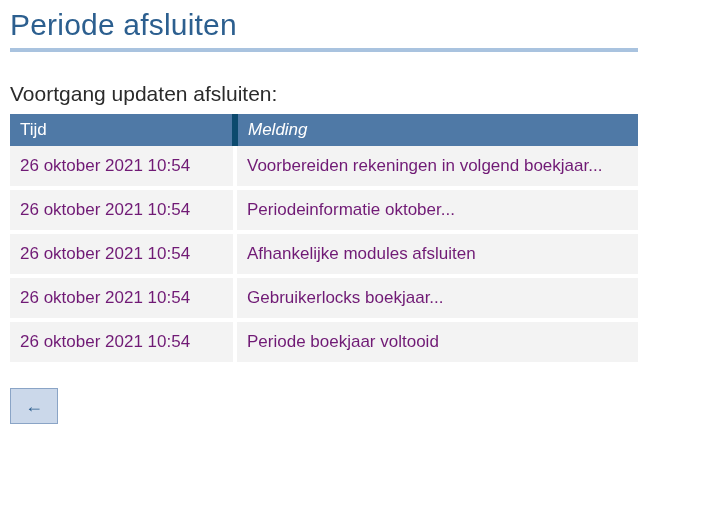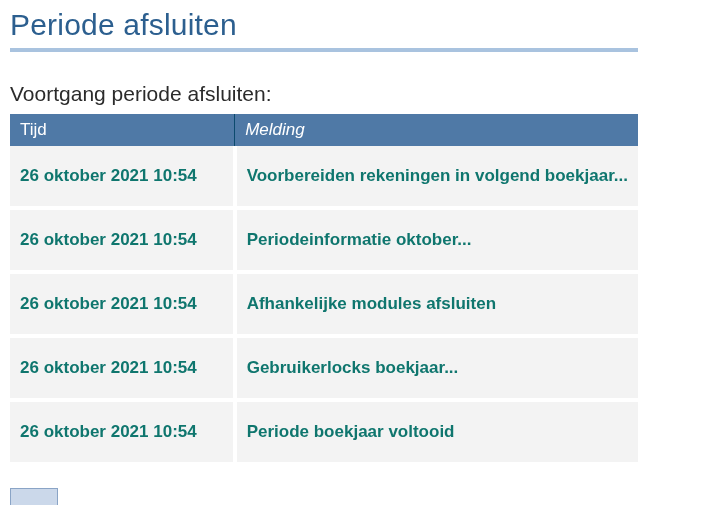--- a/index.html
+++ b/index.html
@@ -37,30 +37,29 @@
     width: 100%;
     border-collapse: collapse;
     font-size: 17px;
   }
   table.log th {
     text-align: left;
     font-weight: 400;
     color: #fff;
     background: #4f79a6;
     padding: 6px 10px;
-    border-right: 1px solid #0c4a6e;
+    border-right: 6px solid #0c4a6e;
   }
   table.log th:last-child { border-right: none; font-style: italic; }
   table.log td {
-    padding: 20px 10px;
+    padding: 10px 10px;
     border-right: 4px solid #fff;
     background: #f3f3f3;
-    color: #0f766e;
+    color: #701a75;
     white-space: nowrap;
-    font-weight: bold;
   }
   table.log td:last-child { border-right: none; }
   table.log tbody tr { border-bottom: 4px solid #fff; }
   table.log td.col-time { width: 225px; }
   .footer-btn {
     display: inline-flex;
     align-items: center;
     gap: 8px;
     margin-top: 22px;
     padding: 8px 14px;
@@ -78,21 +77,21 @@
 </style>
 </head>
 <body>
 
 <div class="page">
 
   <h1 class="page-title">Periode afsluiten</h1>
 
   <hr class="title-rule">
 
-  <div class="progress-label">Voortgang periode afsluiten:</div>
+  <div class="progress-label">Voortgang updaten afsluiten:</div>
 
   <table class="log">
     <thead>
       <tr>
         <th class="col-time">Tijd</th>
         <th>Melding</th>
       </tr>
     </thead>
     <tbody id="log-body">
         <tr>

